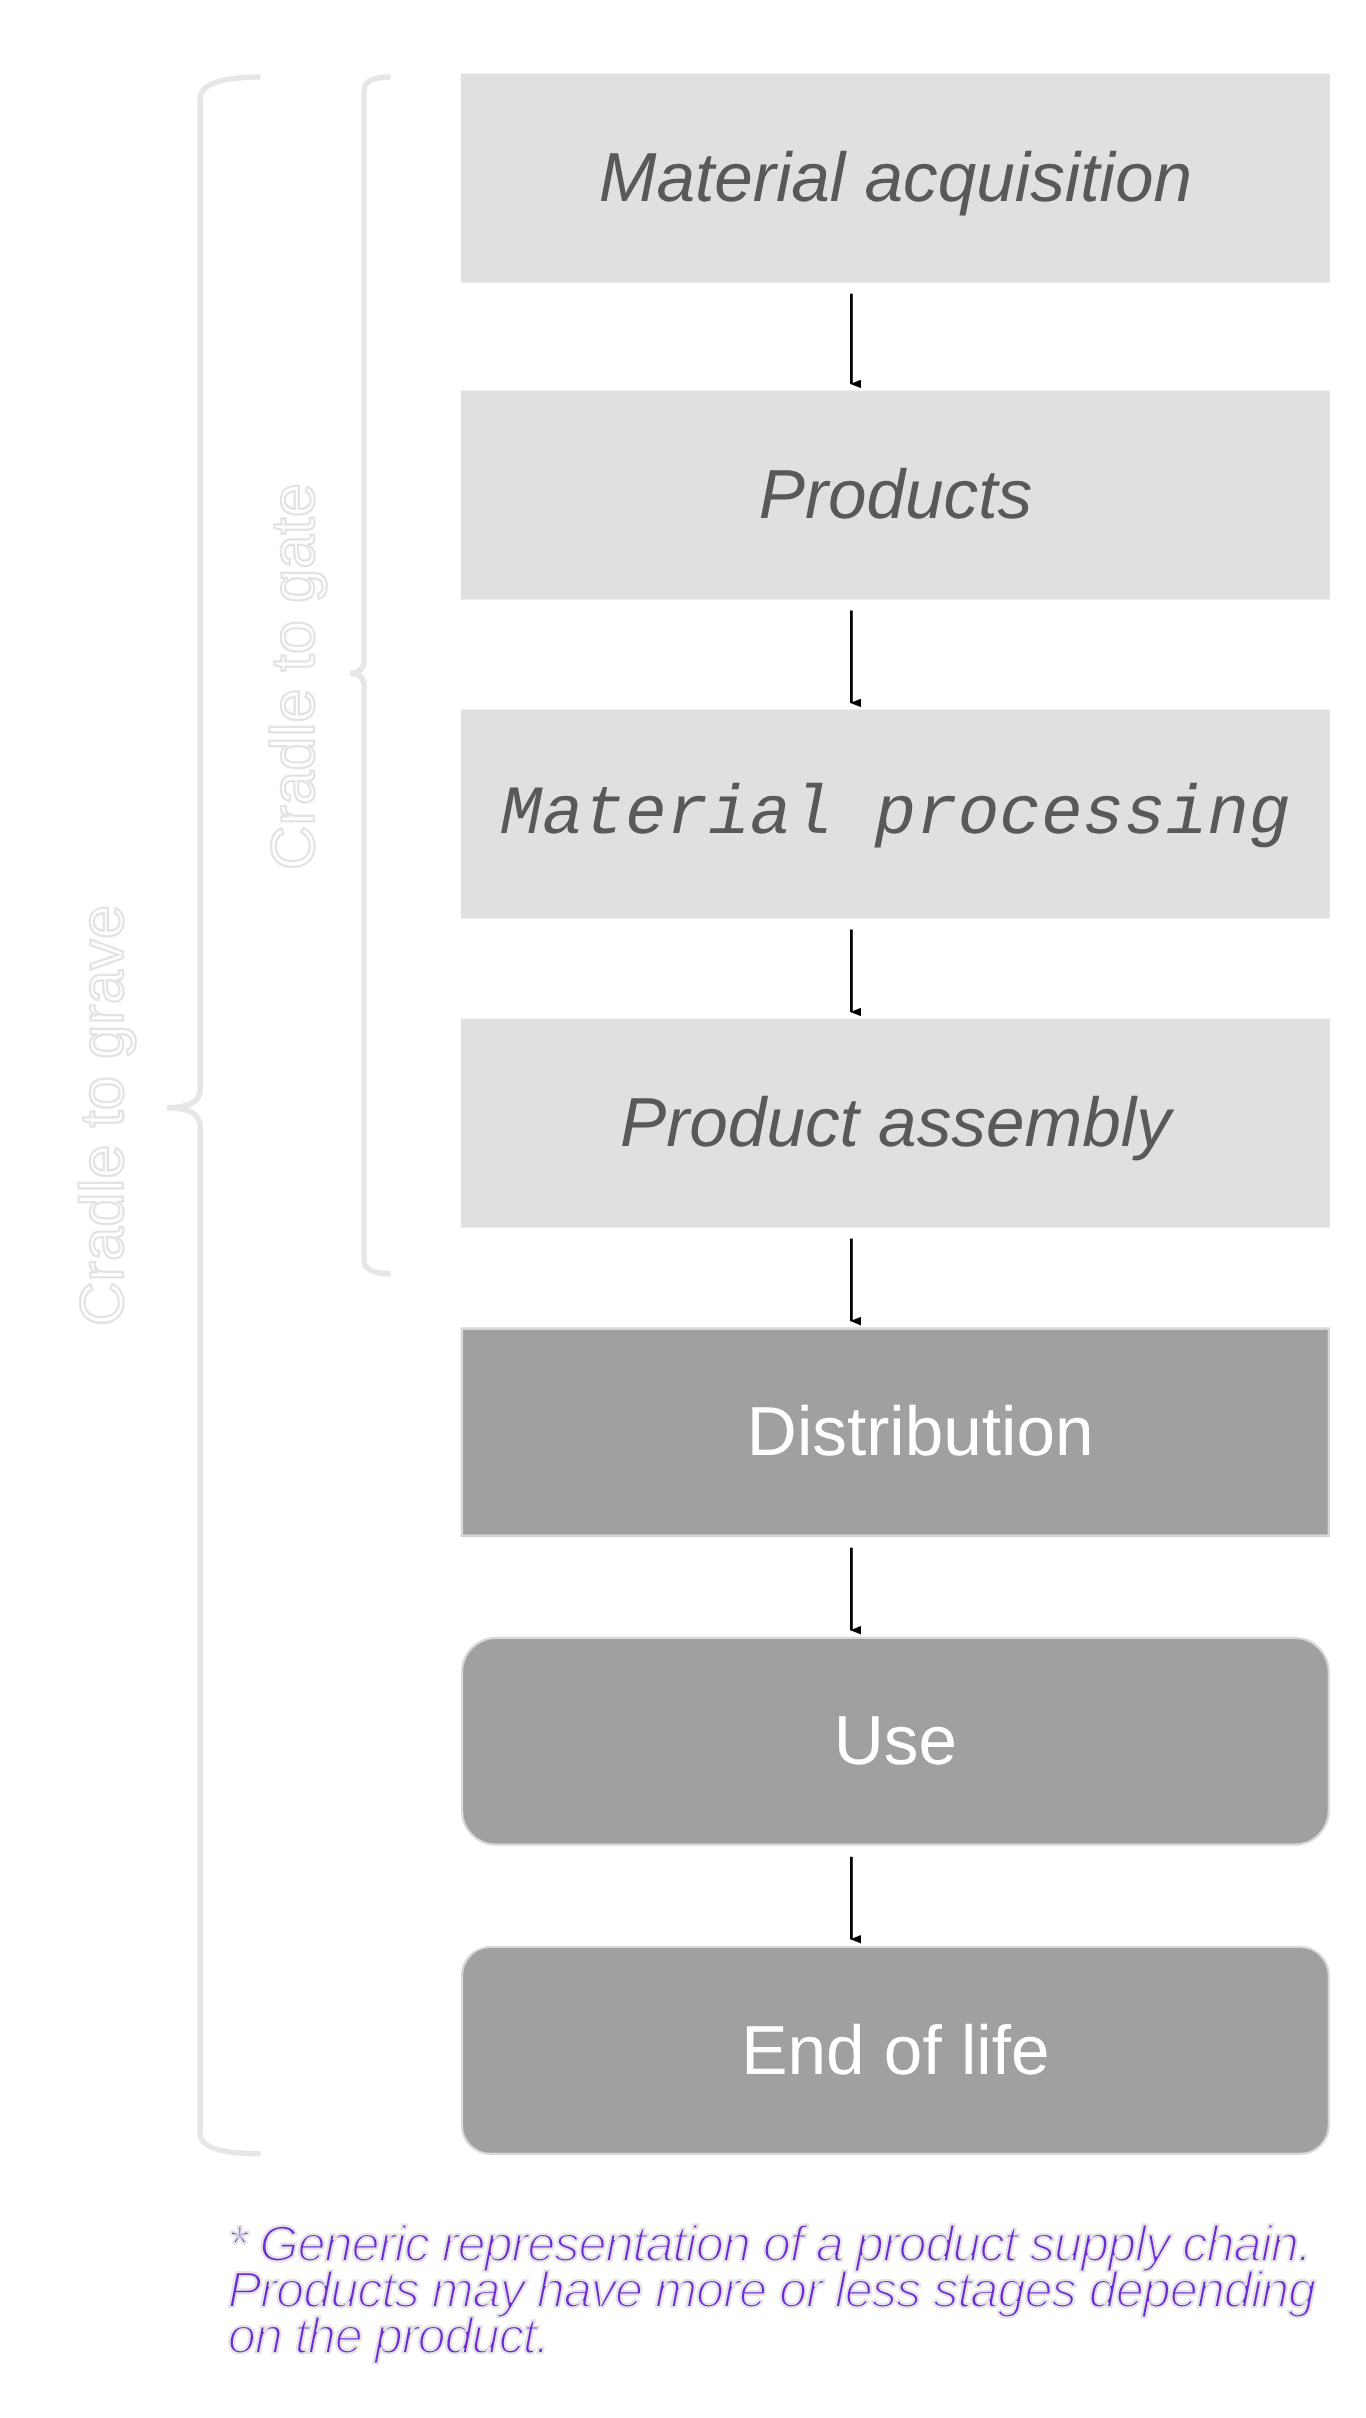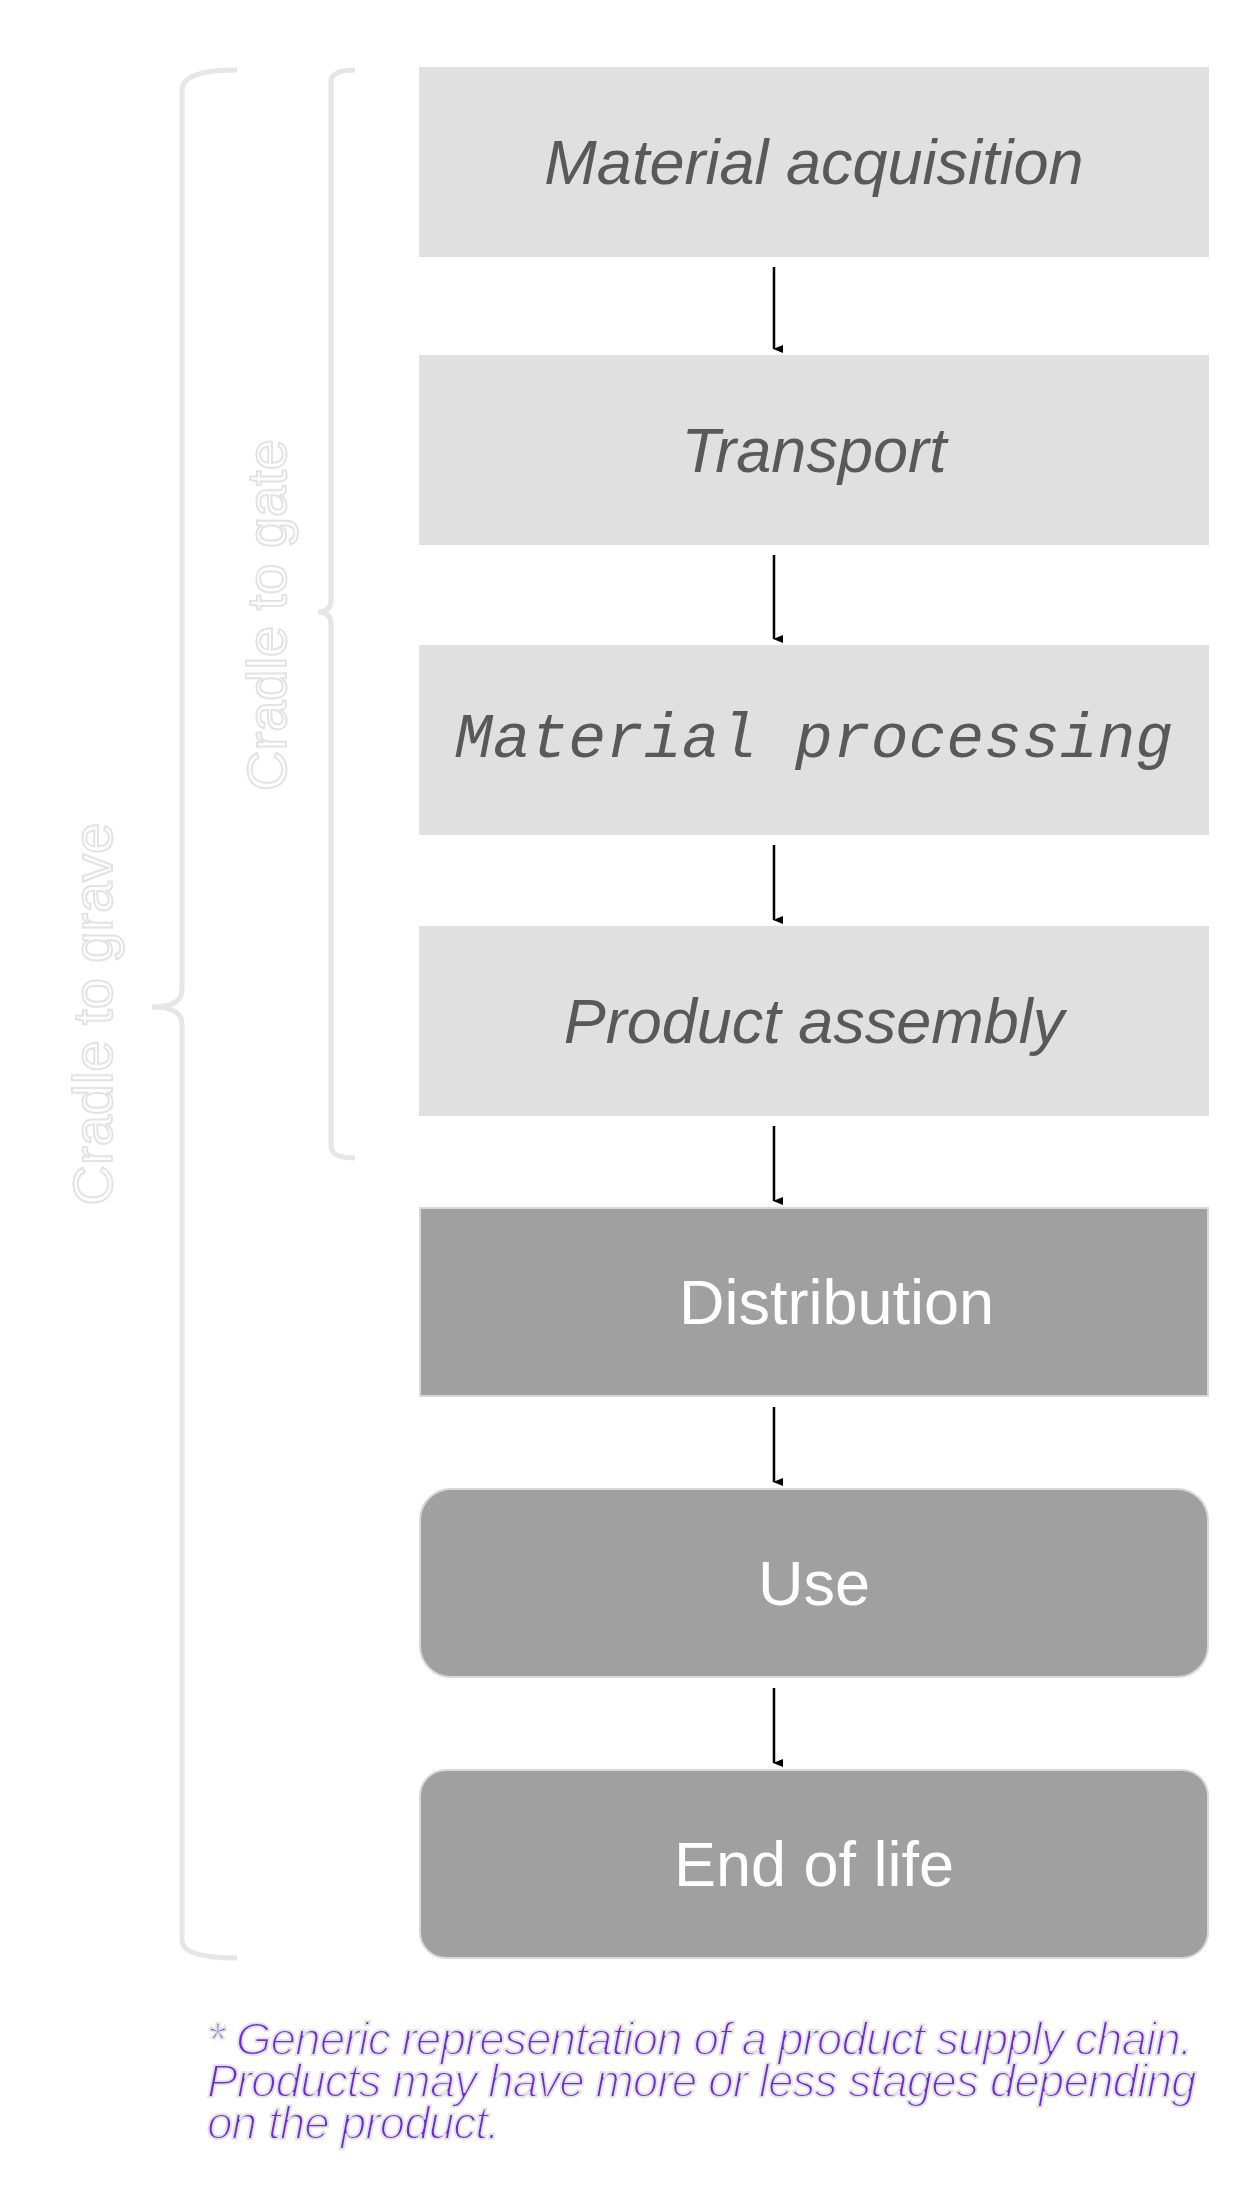--- a/index.html
+++ b/index.html
@@ -34,21 +34,21 @@
   <path d="M355,70 Q331,70 331,82 L331,600 Q331,612 318,612 Q331,612 331,624 L331,1146 Q331,1158 355,1158" fill="none" stroke="#e6e6e6" stroke-width="5"></path>
 
   <path d="M237,70 Q182,70 182,90 L182,990 Q182,1007 152,1007 Q182,1007 182,1024 L182,1940 Q182,1958 237,1958" fill="none" stroke="#e6e6e6" stroke-width="5"></path>
 </svg>
 
 <div id="stages">
     <div class="stage light" style="top: 67px;">
       <span>Material acquisition</span>
     </div>
     <div class="stage light" style="top: 355px;">
-      <span>Transport</span>
+      <span>Products</span>
     </div>
     <div class="stage light" style="top: 645px; font-family: Liberation Mono, monospace;">
       <span>Material processing</span>
     </div>
     <div class="stage light" style="top: 926px;">
       <span>Product assembly</span>
     </div>
     <div class="stage dark" style="top: 1207px; padding-left: 45px;">
       <span>Distribution</span>
     </div>

